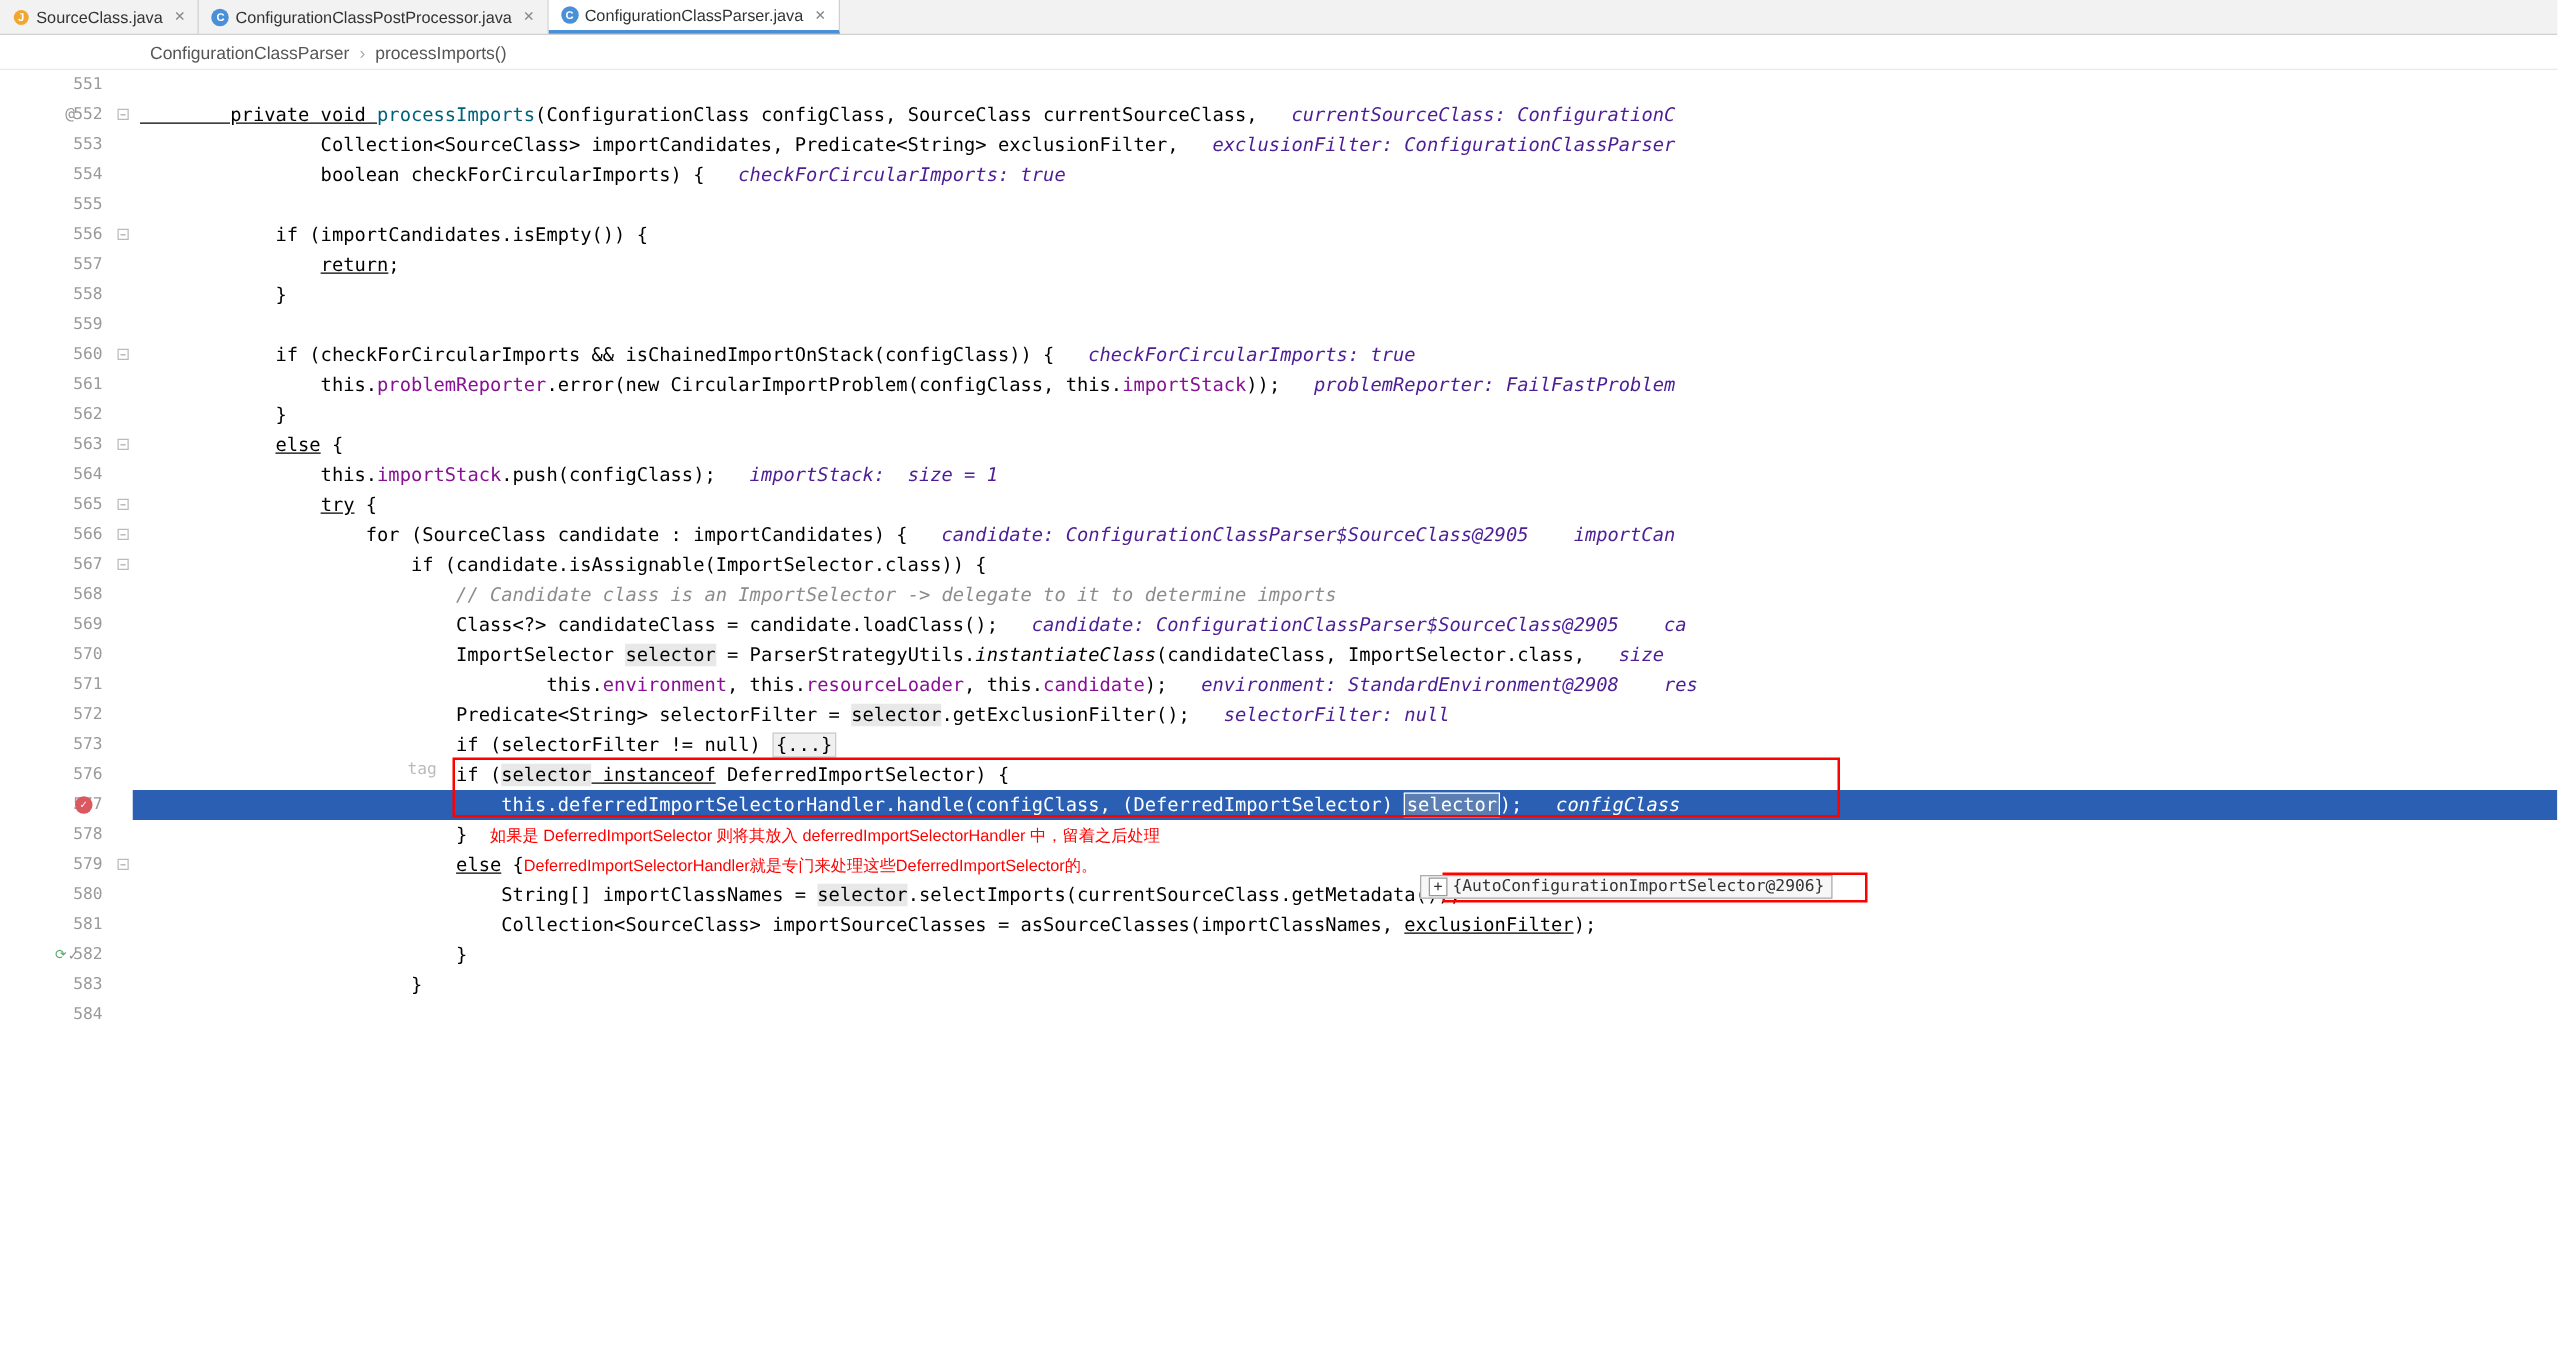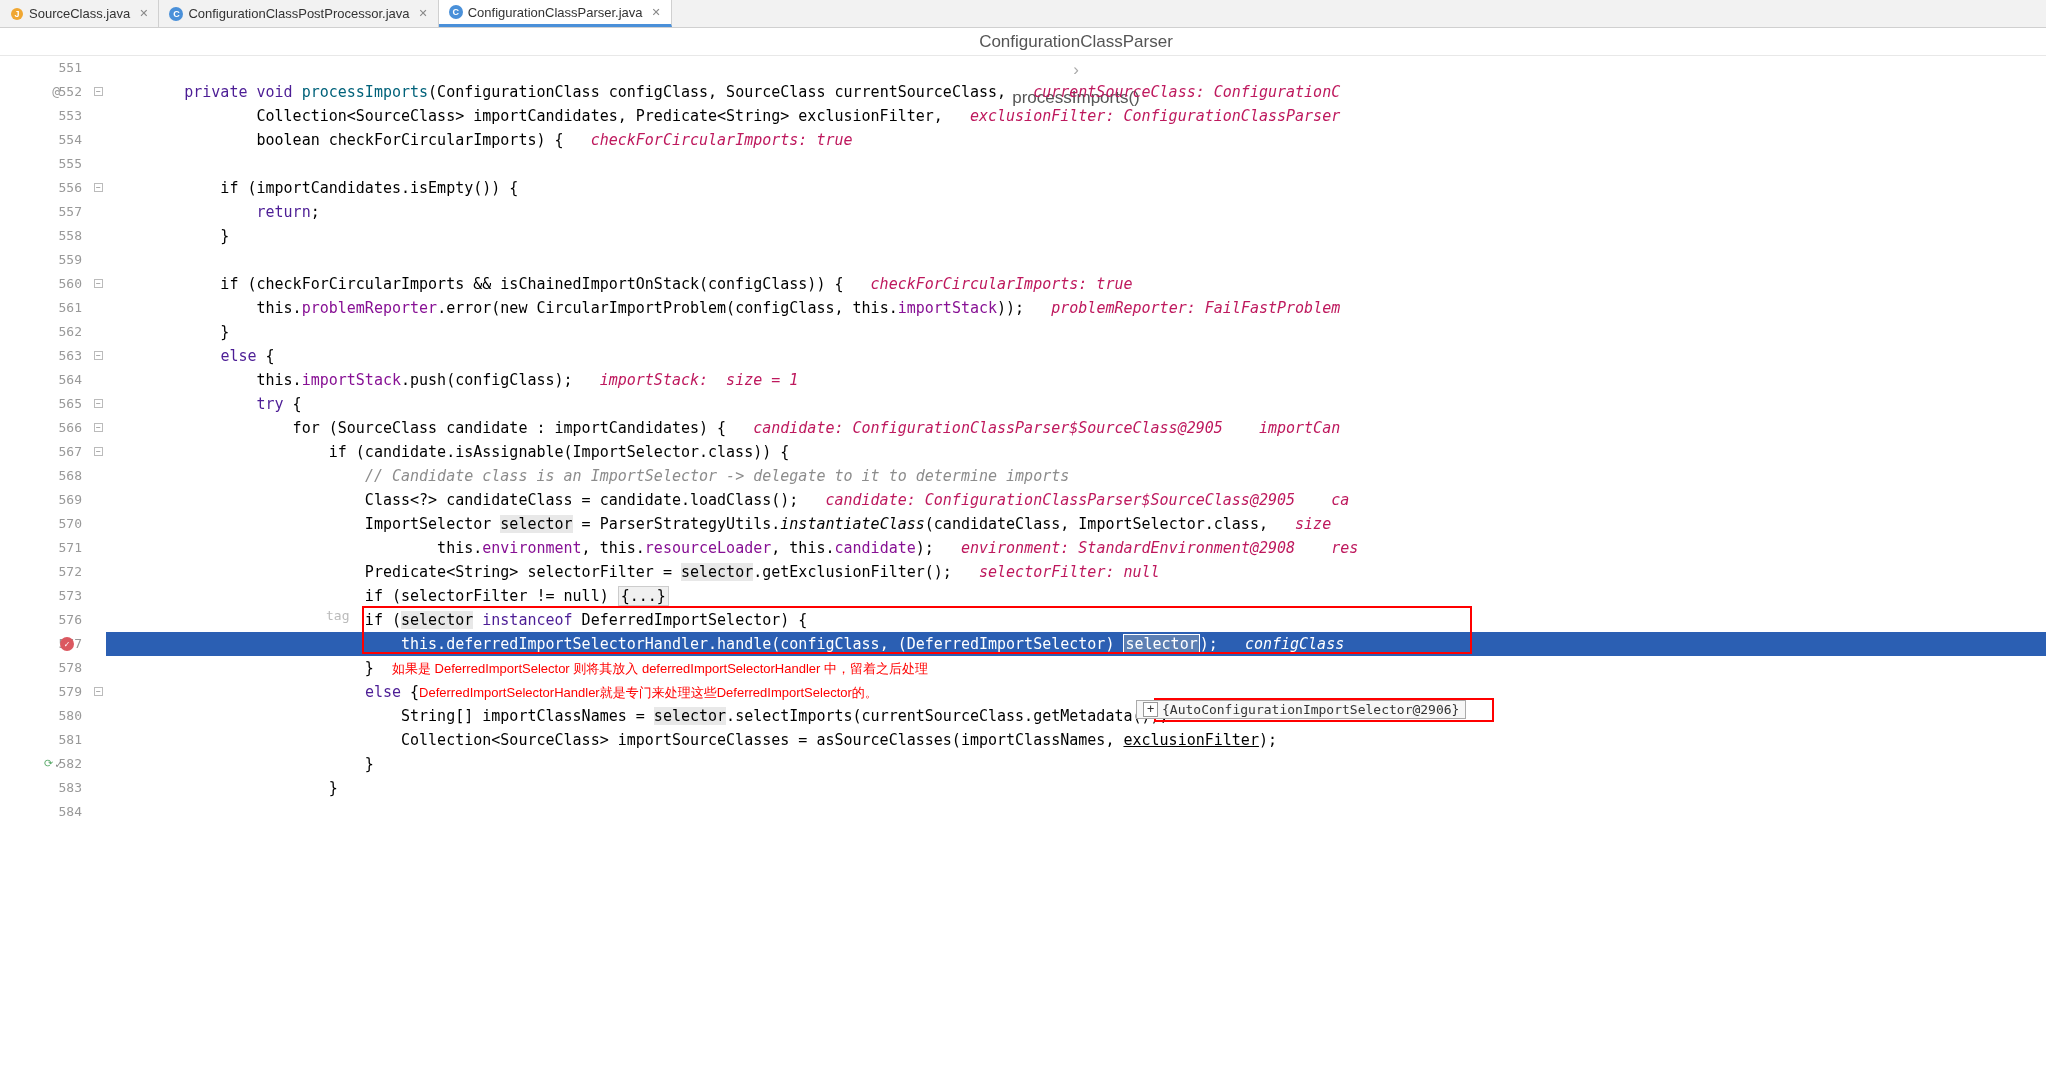--- a/index.html
+++ b/index.html
@@ -2,38 +2,38 @@
 <html><head>
 <meta charset="utf-8">
 <style>
 * { margin: 0; padding: 0; box-sizing: border-box; }
 body { font-family: "Menlo", "Consolas", monospace; font-size: 14px; background: #ffffff; color: #000; overflow: hidden; }
 .tabs-bar { display: flex; background: #f2f2f2; border-bottom: 1px solid #d0d0d0; height: 28px; align-items: stretch; }
 .tab { display: flex; align-items: center; padding: 0 10px; border-right: 1px solid #d0d0d0; font-family: -apple-system, sans-serif; font-size: 13px; color: #333; cursor: pointer; gap: 5px; }
 .tab.active { background: #ffffff; border-bottom: 3px solid #4a90d9; }
 .tab .close { color: #888; font-size: 11px; margin-left: 4px; }
 .tab-icon { width: 14px; height: 14px; display: inline-flex; align-items: center; justify-content: center; }
-.breadcrumb { display: flex; align-items: center; padding: 4px 14px 4px 120px; font-family: -apple-system, sans-serif; font-size: 17px; color: #555; border-bottom: 1px solid #e8e8e8; gap: 8px; height: 28px; flex-direction: column; }
+.breadcrumb { display: flex; align-items: center; padding: 4px 14px 4px 120px; font-family: -apple-system, sans-serif; font-size: 14px; color: #555; border-bottom: 1px solid #e8e8e8; gap: 8px; height: 28px; }
 .breadcrumb .sep { color: #aaa; }
 .editor { position: relative; display: flex; height: calc(100vh - 56px); }
 .gutter { width: 92px; background: #fff; text-align: right; color: #999; font-size: 13px; user-select: none; flex-shrink: 0; }
 .gutter-line { height: 24px; line-height: 24px; padding-right: 10px; position: relative; }
 .gutter-line .anno { position: absolute; right: 32px; color: #999; }
 .gutter-line .bp { position: absolute; left: 60px; top: 5px; width: 14px; height: 14px; background: #db5860; border-radius: 50%; display: flex; align-items: center; justify-content: center; }
 .gutter-line .bp::after { content: '✓'; color: #fff; font-size: 9px; }
 .fold-col { width: 14px; flex-shrink: 0; }
 .fold-line { height: 24px; position: relative; }
 .fold-mark { position: absolute; left: 2px; top: 7px; width: 9px; height: 9px; border: 1px solid #bbb; background: #fff; font-size: 8px; line-height: 7px; text-align: center; color: #888; }
 .code { flex: 1; position: relative; overflow: hidden; }
 .code-line { height: 24px; line-height: 24px; white-space: pre; font-size: 15px; padding-left: 6px; }
-.kw { color: #4c1d95; font-weight: normal; }
+.kw { color: #000000; font-weight: normal; text-decoration: underline; }
 .method-decl { color: #00627a; }
 .field { color: #871094; }
 .comment { color: #8c8c8c; font-style: italic; }
-.inlay { color: #be185d; font-style: italic; margin-top: 20px; }
+.inlay { color: #4c1d95; font-style: italic; margin-top: 20px; }
 .sel-hl { background: #e8e8e8; }
 .current-line { background: #2b5fb3; color: #fff; }
 .current-line .sel-box { background: #5c7fb3; border: 1px solid #fff; padding: 0 1px; }
 .red-box { position: absolute; border: 2px solid #ff0000; pointer-events: none; }
 .tag-label { color: #bbb; font-size: 13px; }
 .chinese-note { color: #ff0000; font-family: -apple-system, "PingFang SC", sans-serif; font-size: 13px; }
 .tooltip { position: absolute; background: #f7f7f7; border: 1px solid #aaa; padding: 1px 6px; font-size: 13px; color: #333; display: flex; align-items: center; gap: 4px; }
 .tooltip .plus { background: #fff; border: 1px solid #999; width: 15px; height: 15px; line-height: 13px; text-align: center; font-size: 12px; }
 .run-icon { color: #59a869; font-size: 11px; position: absolute; left: 44px; }
 .check-icon { color: #888; font-size: 12px; position: absolute; left: 55px; }

